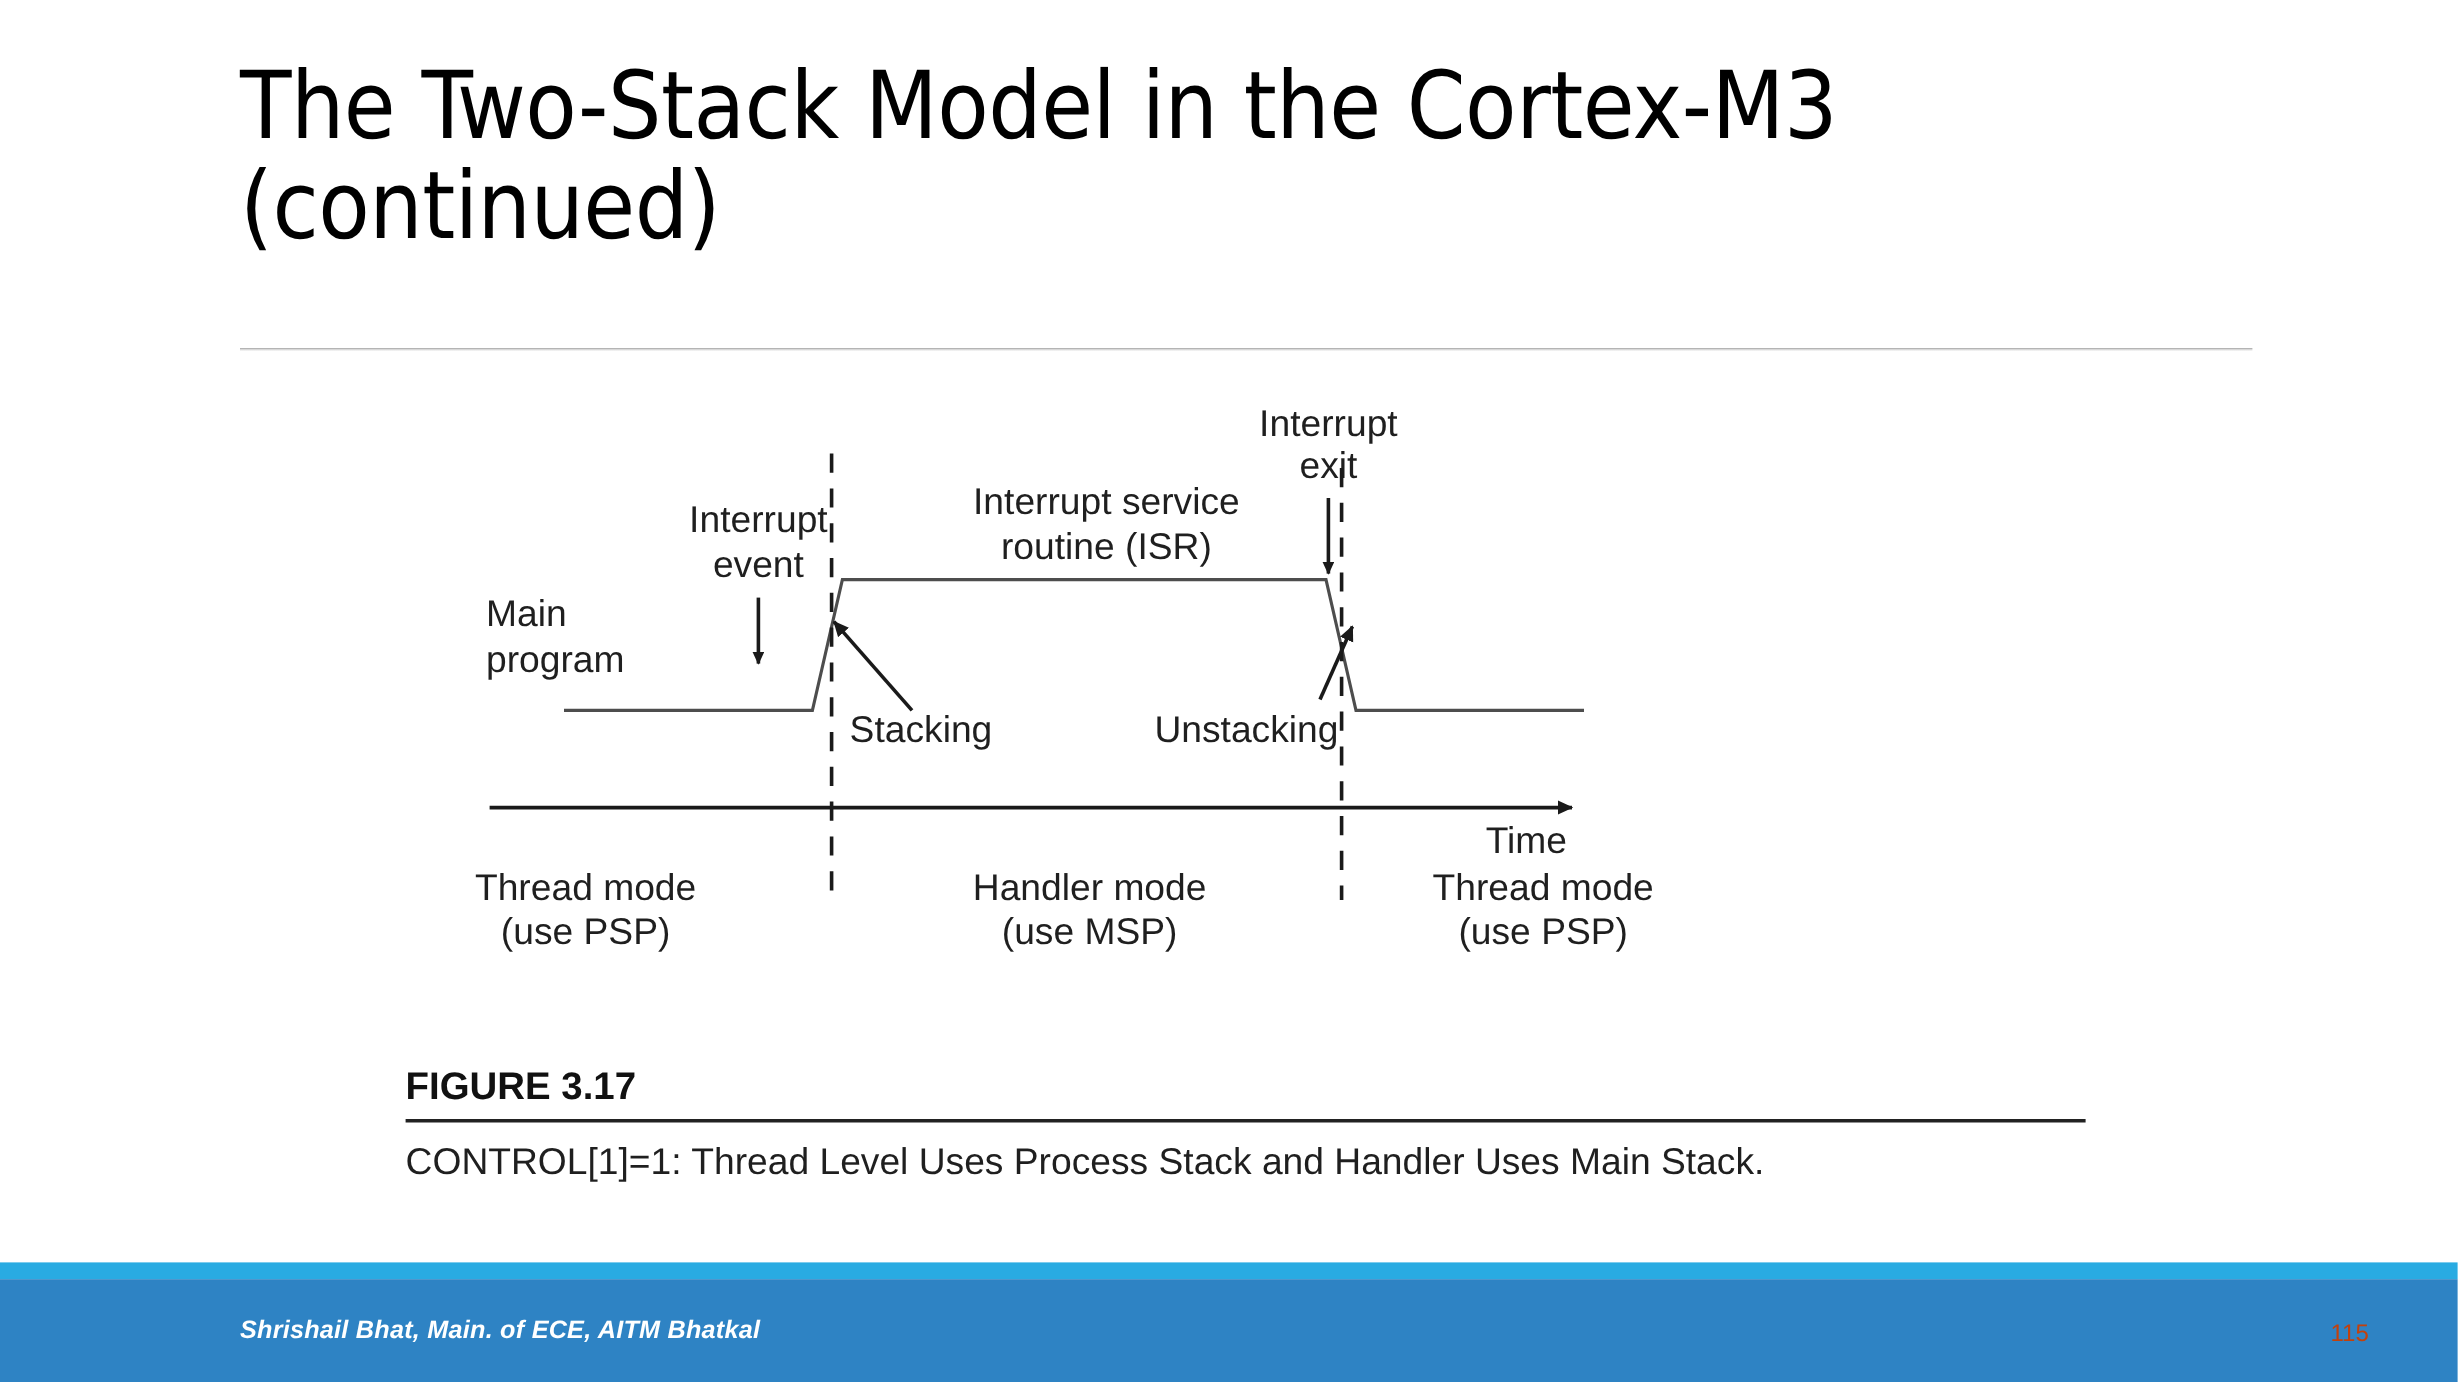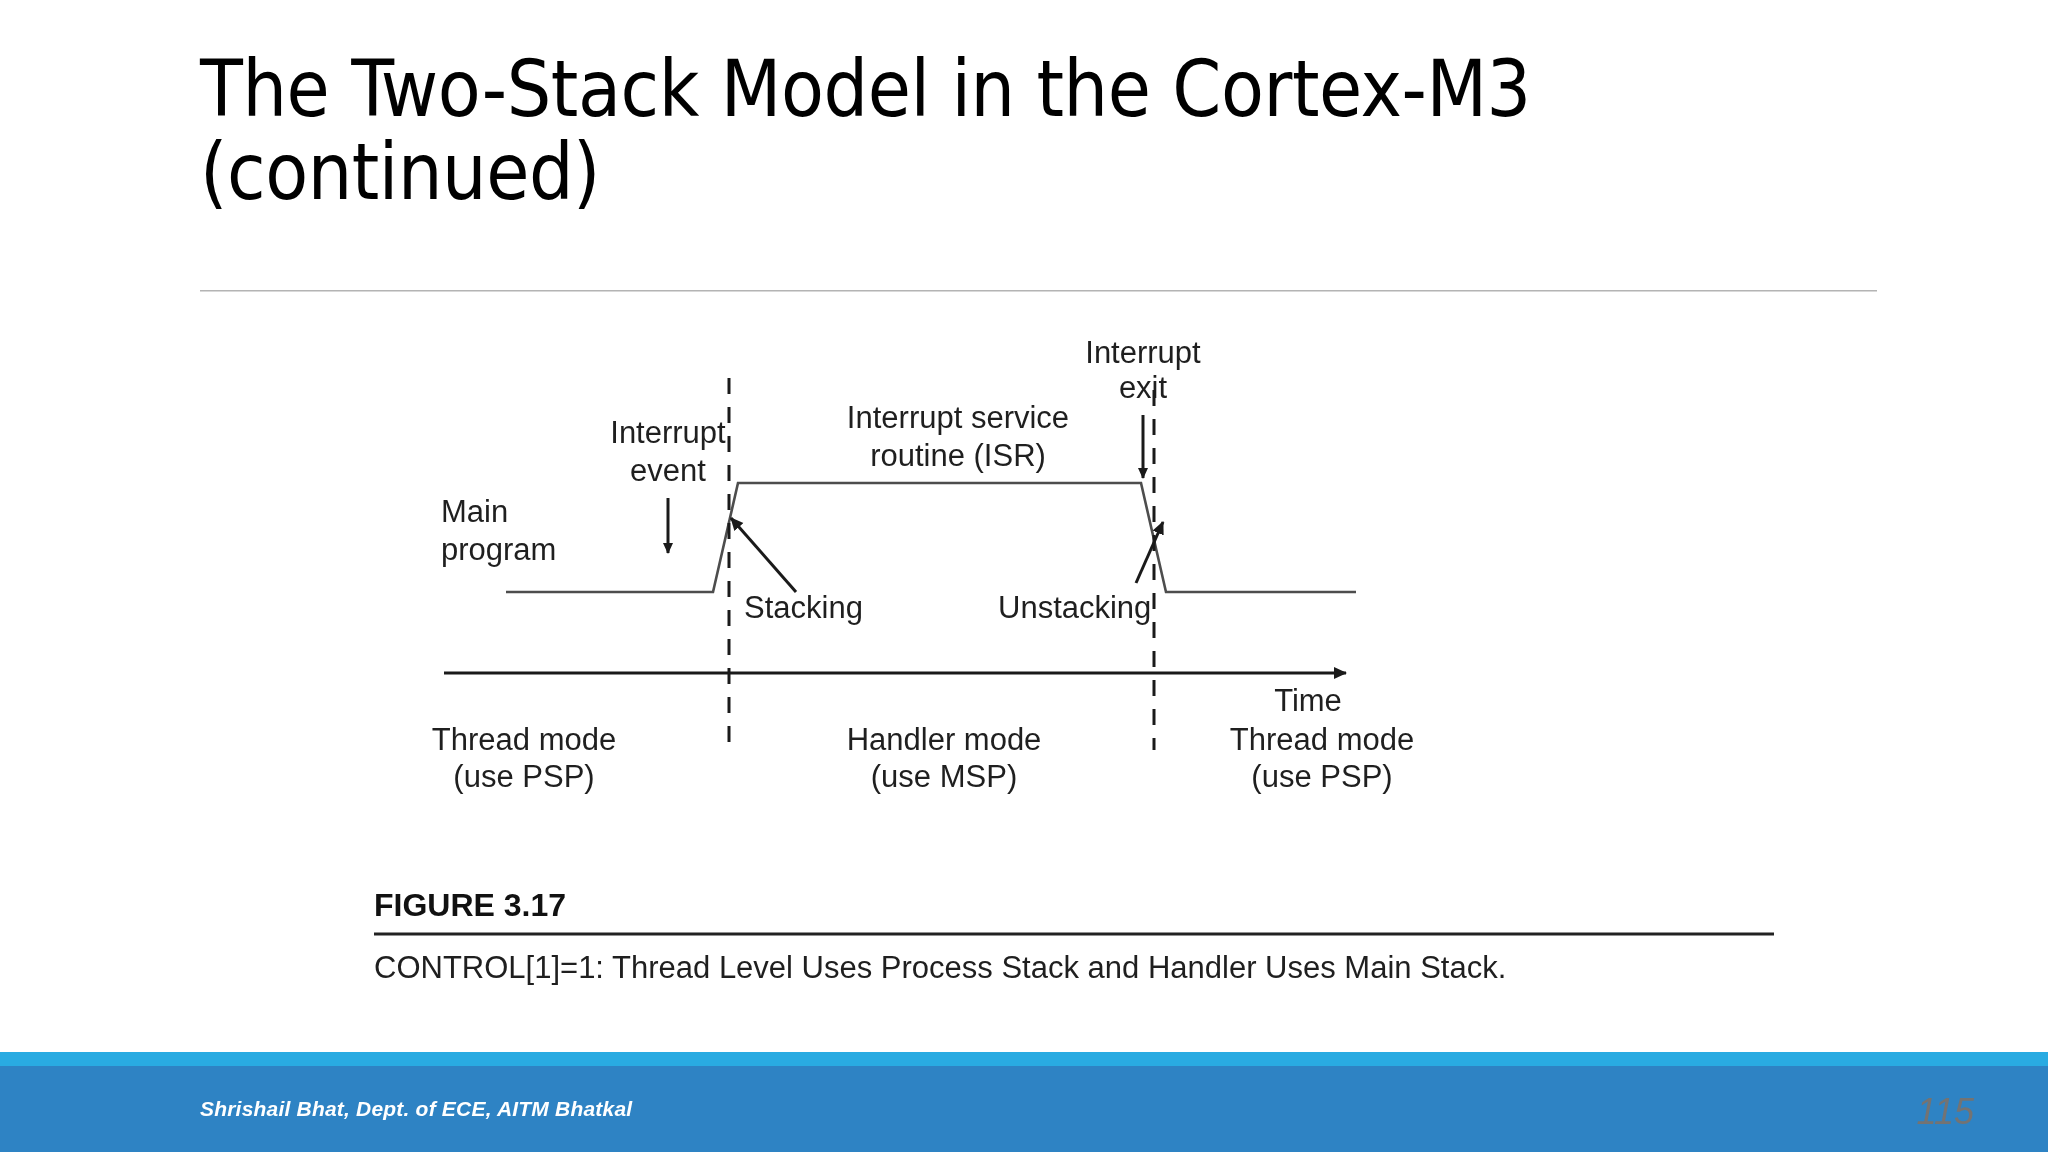--- a/index.html
+++ b/index.html
@@ -40,21 +40,20 @@
     background: linear-gradient(to bottom, #b4b4b4 0 1px, #d8d8d8 1px 2px);
   }
 
   
   #figure-area {
     position: absolute;
     left: 0;
     top: 300px;
     width: 1828px;
     height: 720px;
-    margin-left: 36px;
   }
 
   #figure-svg {
     position: absolute;
     left: 330px;
     top: 0px;
   }
 
   
   #footer-accent {
@@ -83,24 +82,23 @@
     font-style: italic;
     font-weight: bold;
     font-family: "Liberation Sans", sans-serif;
     letter-spacing: 0.2px;
   }
   #footer-page {
     position: absolute;
     right: 74px;
     top: 1112px;
     transform: translateY(-50%);
-    color: #737373;
-    font-size: 36px;
+    color: #c2410c;
+    font-size: 20px;
     font-family: "Liberation Sans", sans-serif;
-    font-style: italic;
   }
 </style>
 </head>
 <body>
 
 <div id="slide-title">The Two-Stack Model in the Cortex-M3
 (continued)</div>
 
 <div id="title-rule"></div>
 
@@ -161,14 +159,14 @@
 
     <line x1="8" y1="634" x2="1408" y2="634" stroke="#222222" stroke-width="3"></line>
 
     <text x="8" y="678" font-family="Liberation Sans Narrow, Liberation Sans, sans-serif" font-stretch="condensed" font-size="31" fill="#1f1f1f">CONTROL[1]=1: Thread Level Uses Process Stack and Handler Uses Main Stack.</text>
 
   </svg>
 </div>
 
 <div id="footer-accent"></div>
 <div id="footer-band"></div>
-<div id="footer-text">Shrishail Bhat, Dept. of ECE, AITM Bhatkal</div>
+<div id="footer-text">Shrishail Bhat, Main. of ECE, AITM Bhatkal</div>
 <div id="footer-page">115</div>
 
 </body></html>

